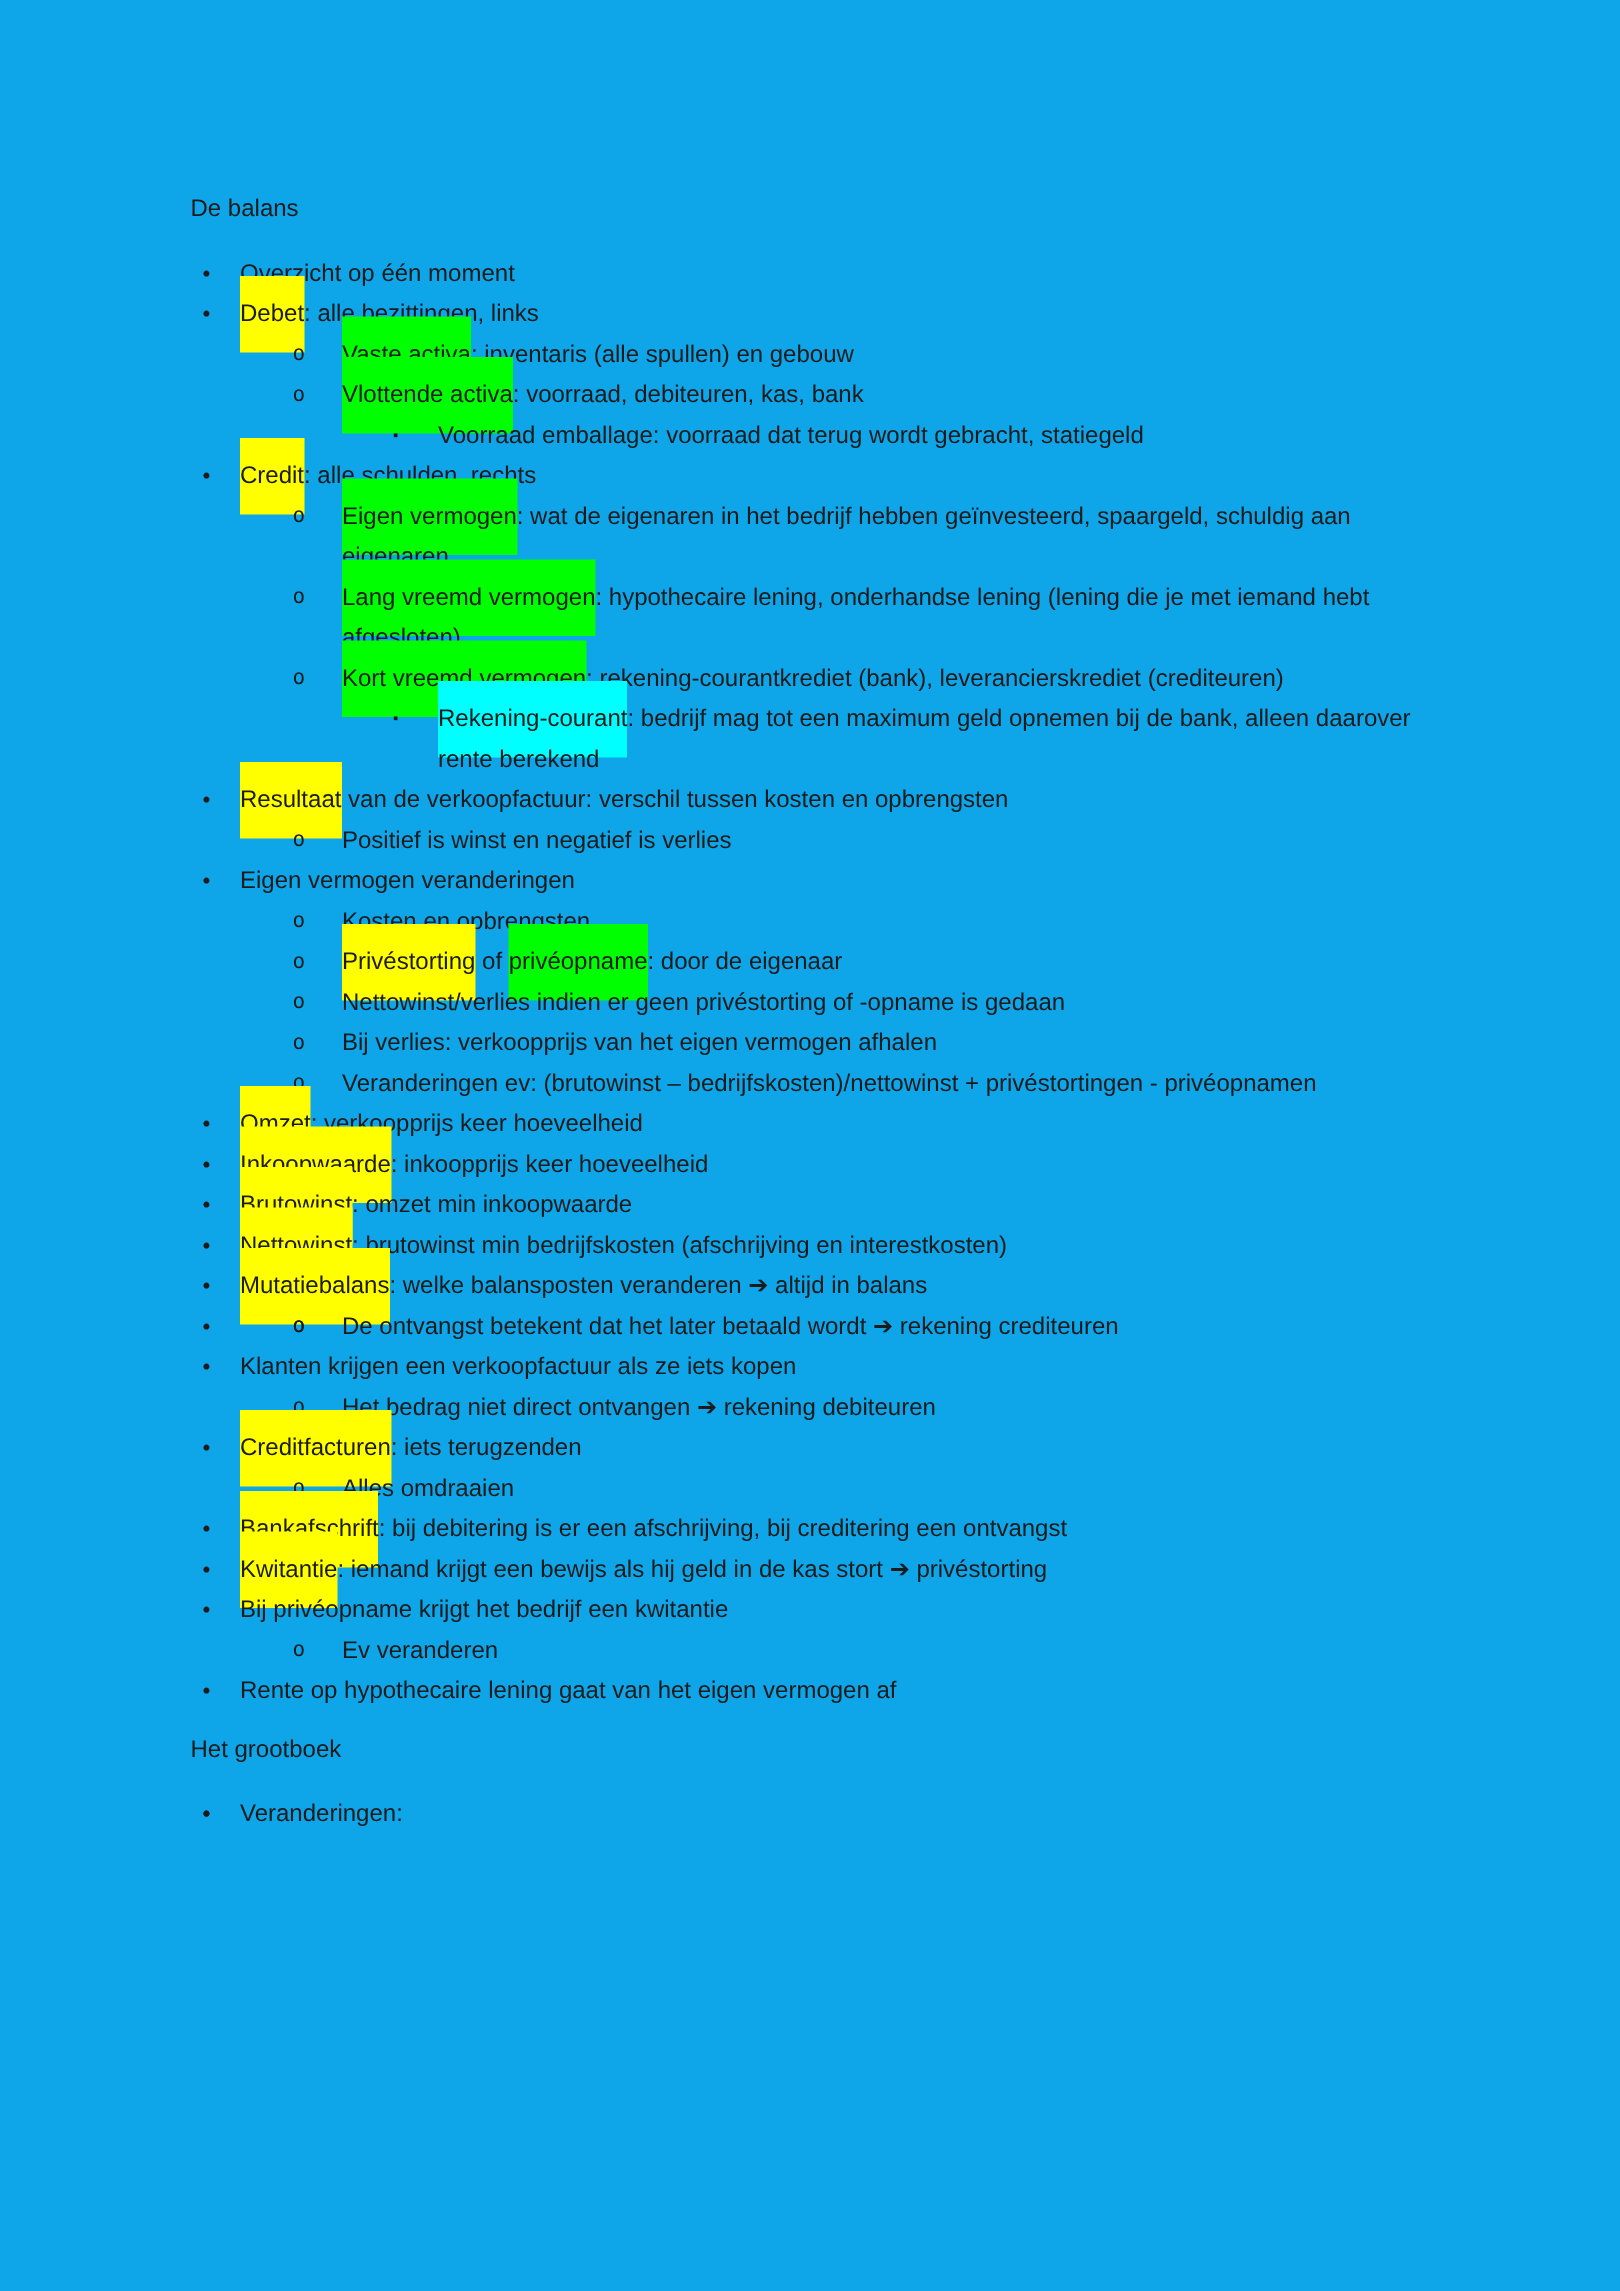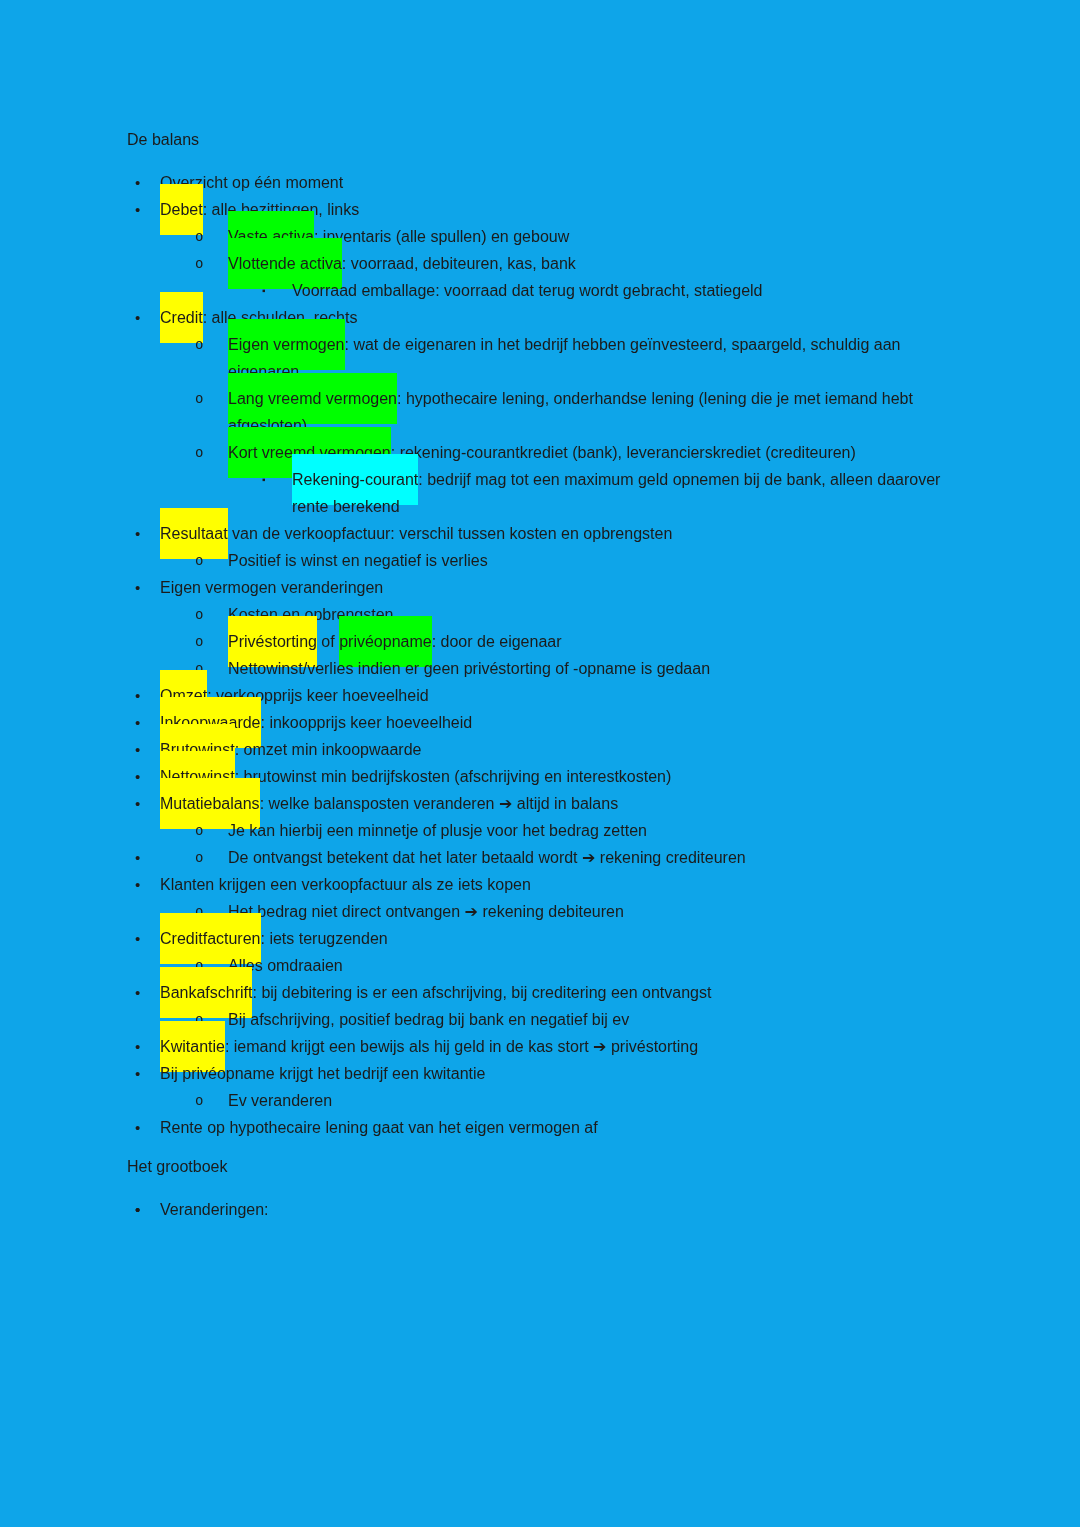--- a/index.html
+++ b/index.html
@@ -56,36 +56,36 @@
         <div class="item level-2"><span class="marker">o</span><span class="item-text"><span class="hl hl-green">Eigen vermogen</span><span>: wat de eigenaren in het bedrijf hebben geïnvesteerd, spaargeld, schuldig aan eigenaren</span></span></div>
         <div class="item level-2"><span class="marker">o</span><span class="item-text"><span class="hl hl-green">Lang vreemd vermogen</span><span>: hypothecaire lening, onderhandse lening (lening die je met iemand hebt afgesloten)</span></span></div>
         <div class="item level-2"><span class="marker">o</span><span class="item-text"><span class="hl hl-green">Kort vreemd vermogen</span><span>: rekening-courantkrediet (bank), leverancierskrediet (crediteuren)</span></span></div>
         <div class="item level-3"><span class="marker">▪</span><span class="item-text"><span class="hl hl-cyan">Rekening-courant</span><span>: bedrijf mag tot een maximum geld opnemen bij de bank, alleen daarover rente berekend</span></span></div>
         <div class="item level-1"><span class="marker">•</span><span class="item-text"><span class="hl hl-yellow">Resultaat</span><span> van de verkoopfactuur: verschil tussen kosten en opbrengsten</span></span></div>
         <div class="item level-2"><span class="marker">o</span><span class="item-text"><span>Positief is winst en negatief is verlies</span></span></div>
         <div class="item level-1"><span class="marker">•</span><span class="item-text"><span>Eigen vermogen veranderingen</span></span></div>
         <div class="item level-2"><span class="marker">o</span><span class="item-text"><span>Kosten en opbrengsten</span></span></div>
         <div class="item level-2"><span class="marker">o</span><span class="item-text"><span class="hl hl-yellow">Privéstorting</span><span> of </span><span class="hl hl-green">privéopname</span><span>: door de eigenaar</span></span></div>
         <div class="item level-2"><span class="marker">o</span><span class="item-text"><span>Nettowinst/verlies indien er geen privéstorting of -opname is gedaan</span></span></div>
-        <div class="item level-2"><span class="marker">o</span></div>
-        <div class="item level-2"><span class="marker">o</span></div>
+        <div class="item level-2"><span class="marker">o</span><span class="item-text"><span>Bij verlies: verkoopprijs van het eigen vermogen afhalen</span></span></div>
+        <div class="item level-2"><span class="marker">o</span><span class="item-text"><span>Veranderingen ev: (brutowinst – bedrijfskosten)/nettowinst + privéstortingen - privéopnamen</span></span></div>
         <div class="item level-1"><span class="marker">•</span><span class="item-text"><span class="hl hl-yellow">Omzet</span><span>: verkoopprijs keer hoeveelheid</span></span></div>
         <div class="item level-1"><span class="marker">•</span><span class="item-text"><span class="hl hl-yellow">Inkoopwaarde</span><span>: inkoopprijs keer hoeveelheid</span></span></div>
         <div class="item level-1"><span class="marker">•</span><span class="item-text"><span class="hl hl-yellow">Brutowinst</span><span>: omzet min inkoopwaarde</span></span></div>
         <div class="item level-1"><span class="marker">•</span><span class="item-text"><span class="hl hl-yellow">Nettowinst</span><span>: brutowinst min bedrijfskosten (afschrijving en interestkosten)</span></span></div>
         <div class="item level-1"><span class="marker">•</span><span class="item-text"><span class="hl hl-yellow">Mutatiebalans</span><span>: welke balansposten veranderen ➔ altijd in balans</span></span></div>
-        <div class="item level-2"><span class="marker">o</span><span class="item-text"><span>Je kan hierbij een minnetje of plusje voor het bedrag zetten</span></span></div>
+        <div class="item level-2"><span class="marker">o</span></div>
         <div class="item level-1"><span class="marker">•</span></div>
         <div class="item level-2"><span class="marker">o</span><span class="item-text"><span>De ontvangst betekent dat het later betaald wordt ➔ rekening crediteuren</span></span></div>
         <div class="item level-1"><span class="marker">•</span><span class="item-text"><span>Klanten krijgen een verkoopfactuur als ze iets kopen</span></span></div>
         <div class="item level-2"><span class="marker">o</span><span class="item-text"><span>Het bedrag niet direct ontvangen ➔ rekening debiteuren</span></span></div>
         <div class="item level-1"><span class="marker">•</span><span class="item-text"><span class="hl hl-yellow">Creditfacturen</span><span>: iets terugzenden</span></span></div>
         <div class="item level-2"><span class="marker">o</span><span class="item-text"><span>Alles omdraaien</span></span></div>
         <div class="item level-1"><span class="marker">•</span><span class="item-text"><span class="hl hl-yellow">Bankafschrift</span><span>: bij debitering is er een afschrijving, bij creditering een ontvangst</span></span></div>
-        <div class="item level-2"><span class="marker">o</span><span class="item-text"><span>Bij afschrijving, positief bedrag bij bank en negatief bij ev</span></span></div>
+        <div class="item level-2"><span class="marker">o</span></div>
         <div class="item level-1"><span class="marker">•</span><span class="item-text"><span class="hl hl-yellow">Kwitantie</span><span>: iemand krijgt een bewijs als hij geld in de kas stort ➔ privéstorting</span></span></div>
         <div class="item level-1"><span class="marker">•</span><span class="item-text"><span>Bij privéopname krijgt het bedrijf een kwitantie</span></span></div>
         <div class="item level-2"><span class="marker">o</span><span class="item-text"><span>Ev veranderen</span></span></div>
         <div class="item level-1"><span class="marker">•</span><span class="item-text"><span>Rente op hypothecaire lening gaat van het eigen vermogen af</span></span></div>
       </div>
       <p class="doc-heading">Het grootboek</p>
       <div class="list">
         <div class="item level-1"><span class="marker">•</span></div>
         <div class="item level-1"><span class="marker">•</span><span class="item-text"><span>Veranderingen:</span></span></div>
       </div>

